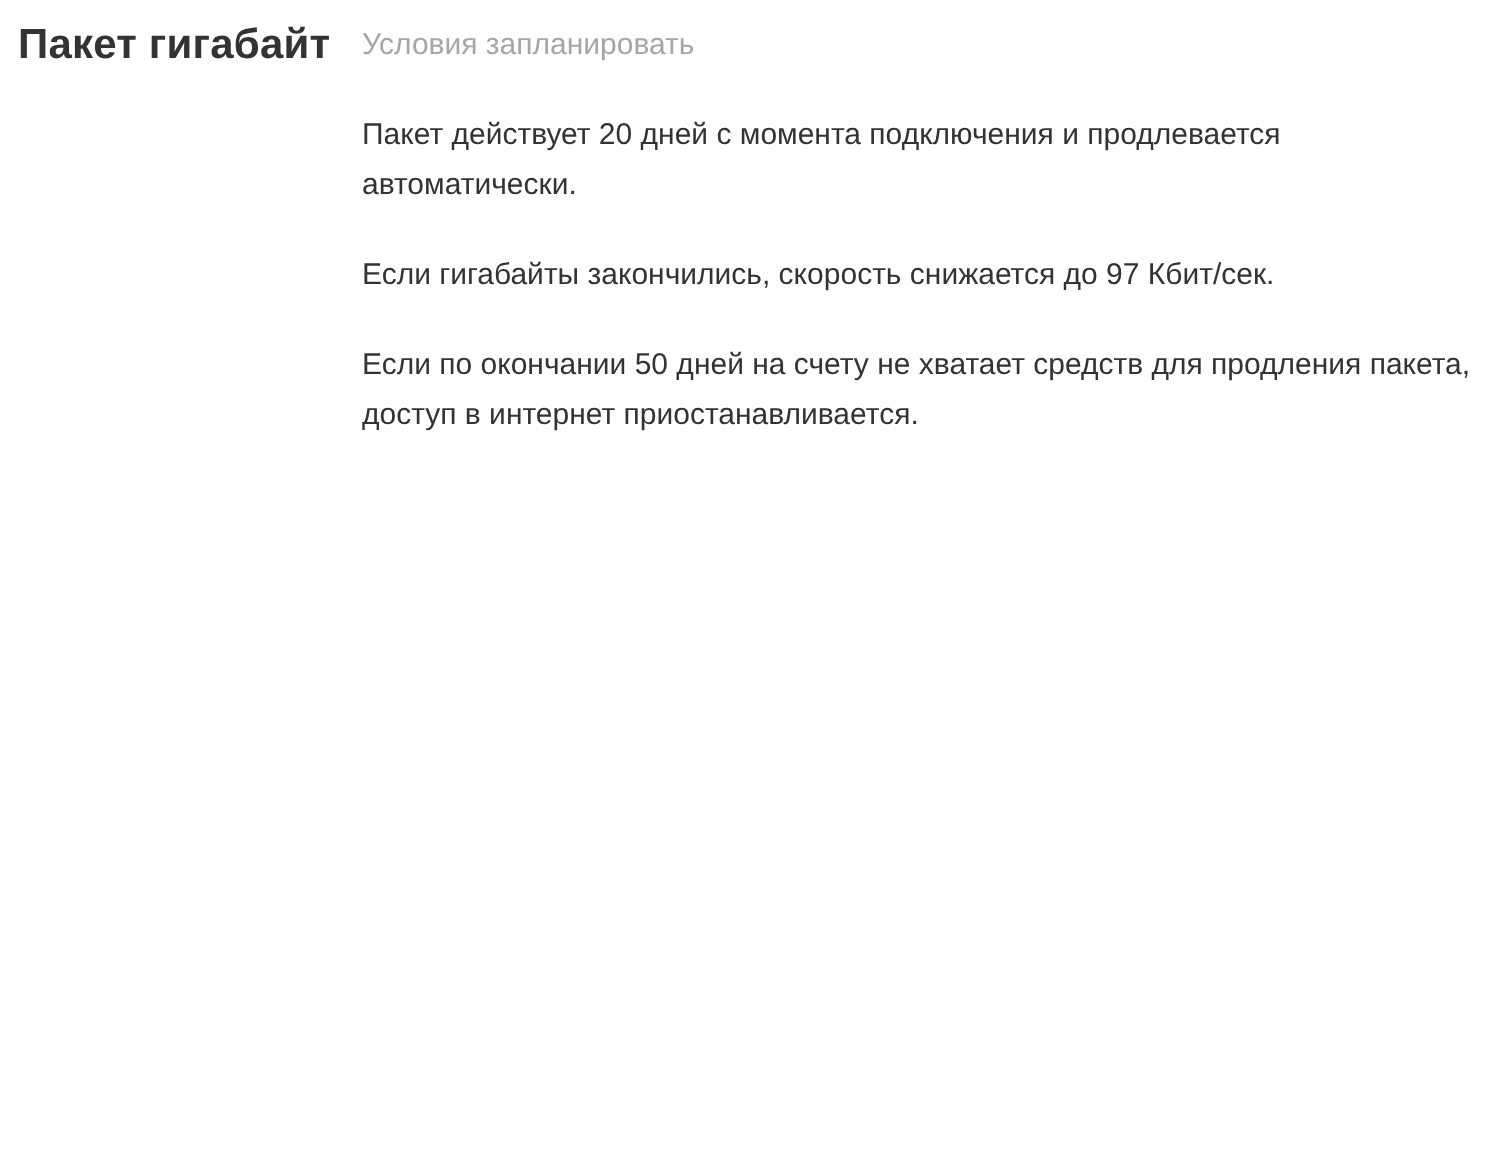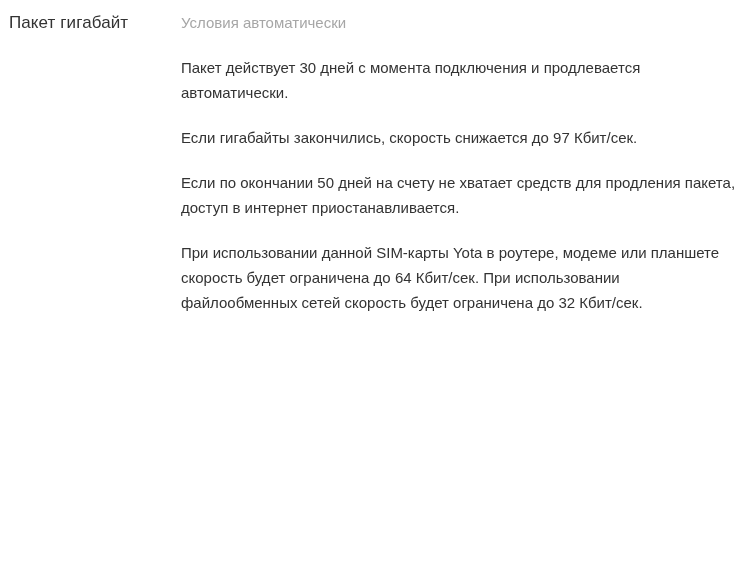--- a/index.html
+++ b/index.html
@@ -21,22 +21,22 @@
     display: flex;
     align-items: flex-start;
     width: 744px;
     padding: 10px 6px 0 9px;
   }
   .label-col {
     flex: 0 0 172px;
     width: 172px;
   }
   .row-label {
-    font-size: 17px;
-    font-weight: normal;
+    font-size: 21px;
+    font-weight: bold;
     line-height: 25px;
     letter-spacing: 0.1px;
     color: var(--text, #333333);
   }
   .text-col {
     flex: 1 1 auto;
     max-width: 557px;
   }
   .para {
     margin: 0 0 20px 0;
@@ -50,23 +50,20 @@
   }
 </style>
 </head>
 <body>
 
 <main class="sheet">
   <aside class="label-col">
     <div class="row-label">Пакет гигабайт</div>
   </aside>
   <section class="text-col">
-      <div class="para muted">Условия автоматически</div>
-      <div class="para">Пакет действует 30 дней с момента подключения и продлевается
+      <div class="para muted">Условия запланировать</div>
+      <div class="para">Пакет действует 20 дней с момента подключения и продлевается
 автоматически.</div>
       <div class="para">Если гигабайты закончились, скорость снижается до 97 Кбит/сек.</div>
       <div class="para">Если по окончании 50 дней на счету не хватает средств для продления пакета,
 доступ в интернет приостанавливается.</div>
-      <div class="para">При использовании данной SIM-карты Yota в роутере, модеме или планшете
-скорость будет ограничена до 64 Кбит/сек. При использовании
-файлообменных сетей скорость будет ограничена до 32 Кбит/сек.</div>
     </section>
 </main>
 
 </body></html>

